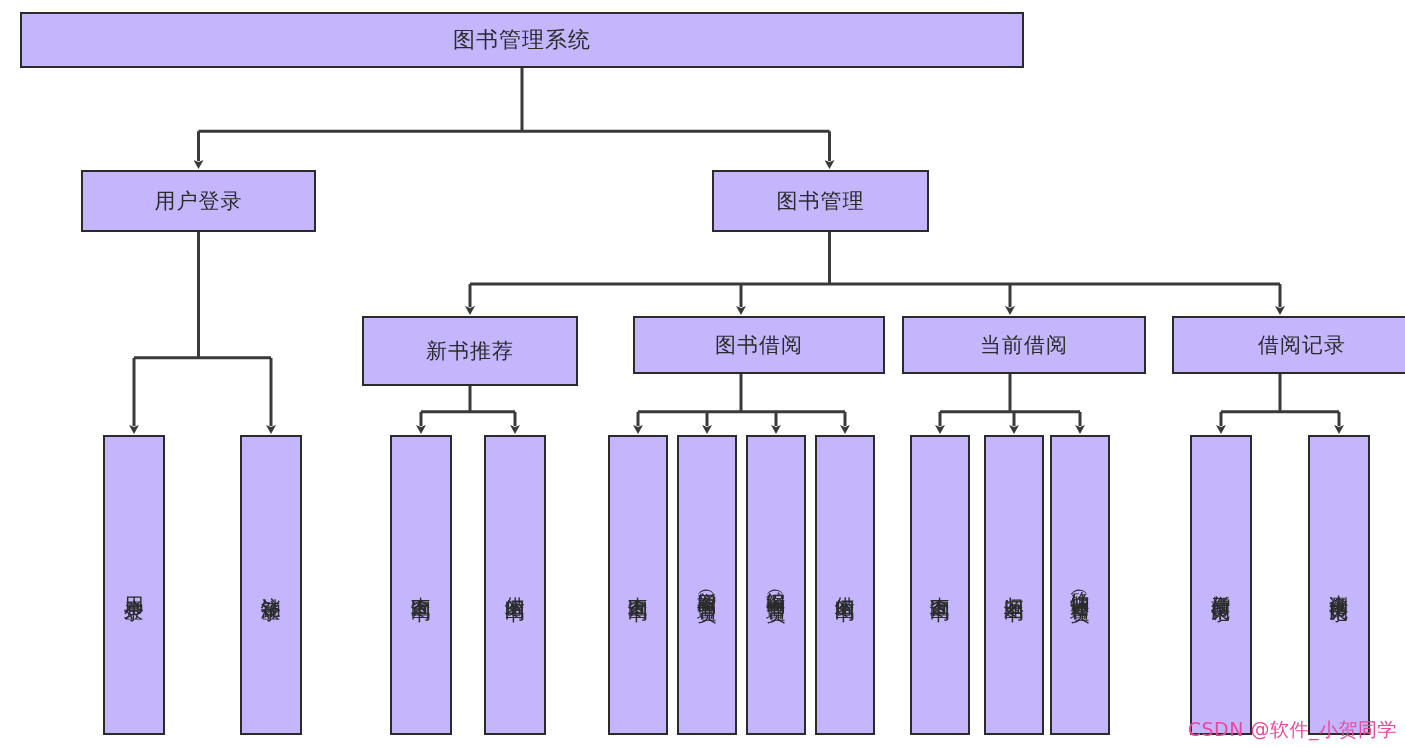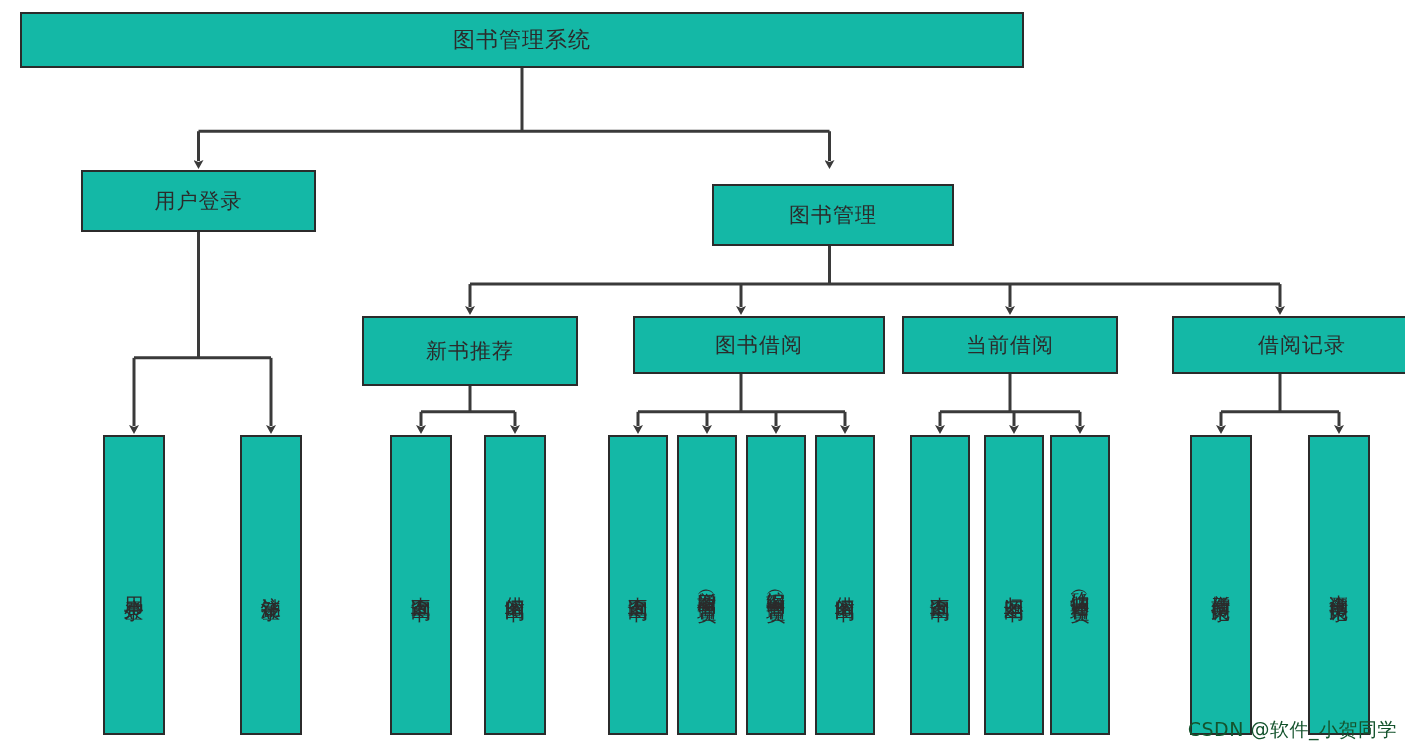--- a/index.html
+++ b/index.html
@@ -22,21 +22,21 @@
     position: absolute;
     left: 0;
     top: 0;
     width: 1405px;
     height: 747px;
     pointer-events: none;
   }
   .node {
     position: absolute;
     box-sizing: border-box;
-    background: #14b8a6;
+    background: #c4b5fd;
     border: 2px solid #2b2b2b;
     display: flex;
     align-items: center;
     justify-content: center;
     color: #2b2b2b;
   }
   .node .lbl {
     display: block;
     text-align: center;
     line-height: 1.18;
@@ -63,21 +63,21 @@
     white-space: nowrap;
   }
   .node.v.tall .lbl {
     font-size: 19px;
   }
   #watermark {
     position: absolute;
     right: 8px;
     bottom: 4px;
     font-size: 19px;
-    color: #14532d;
+    color: #ec4899;
     letter-spacing: 0.5px;
     white-space: nowrap;
     font-family: "DejaVu Sans", "Liberation Sans", sans-serif;
   }
 </style>
 </head>
 <body>
 
 <div id="canvas">
 
@@ -124,31 +124,31 @@
       </g>
   </svg>
 
   <div class="node root h" id="n-root" style="left: 20px; top: 12px; width: 1004px; height: 56px;">
     <span class="lbl">图书管理系统</span>
   </div>
 
   <div class="node h" id="n-user-login" style="left: 81px; top: 170px; width: 235px; height: 62px;">
     <span class="lbl">用户登录</span>
   </div>
-  <div class="node h" id="n-book-management" style="left: 712px; top: 184px; width: 242px; height: 62px;">
+  <div class="node h" id="n-book-management" style="left: 712px; top: 170px; width: 217px; height: 62px;">
     <span class="lbl">图书管理</span>
   </div>
 
   <div class="node h" id="n-new-book-recommend" style="left: 362px; top: 316px; width: 216px; height: 70px;">
     <span class="lbl">新书推荐</span>
   </div>
   <div class="node h" id="n-book-borrow" style="left: 633px; top: 316px; width: 252px; height: 58px;">
     <span class="lbl">图书借阅</span>
   </div>
-  <div class="node h" id="n-current-borrow" style="left: 902px; top: 316px; width: 216px; height: 58px; justify-content: center;">
+  <div class="node h" id="n-current-borrow" style="left: 902px; top: 316px; width: 244px; height: 58px; justify-content: center;">
     <span class="lbl">当前借阅</span>
   </div>
   <div class="node h" id="n-borrow-record" style="left: 1172px; top: 316px; width: 260px; height: 58px;">
     <span class="lbl">借阅记录</span>
   </div>
 
   <div class="node v" id="n-leaf-user-login" style="left: 103px; top: 435px; width: 62px; height: 300px;">
     <span class="lbl">用户登录</span>
   </div>
   <div class="node v" id="n-leaf-user-logout" style="left: 240px; top: 435px; width: 62px; height: 300px;">

